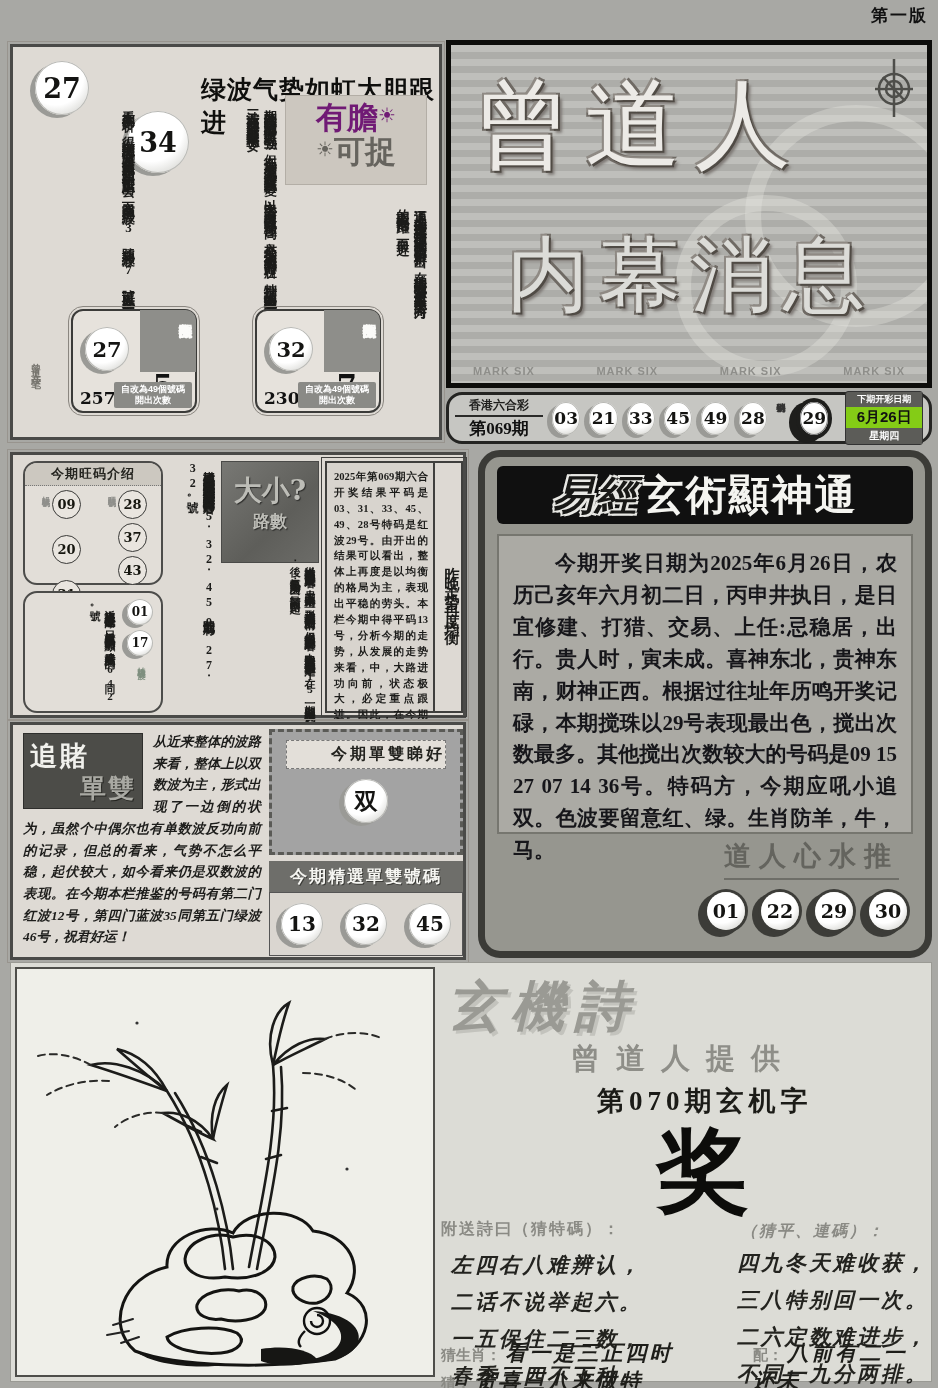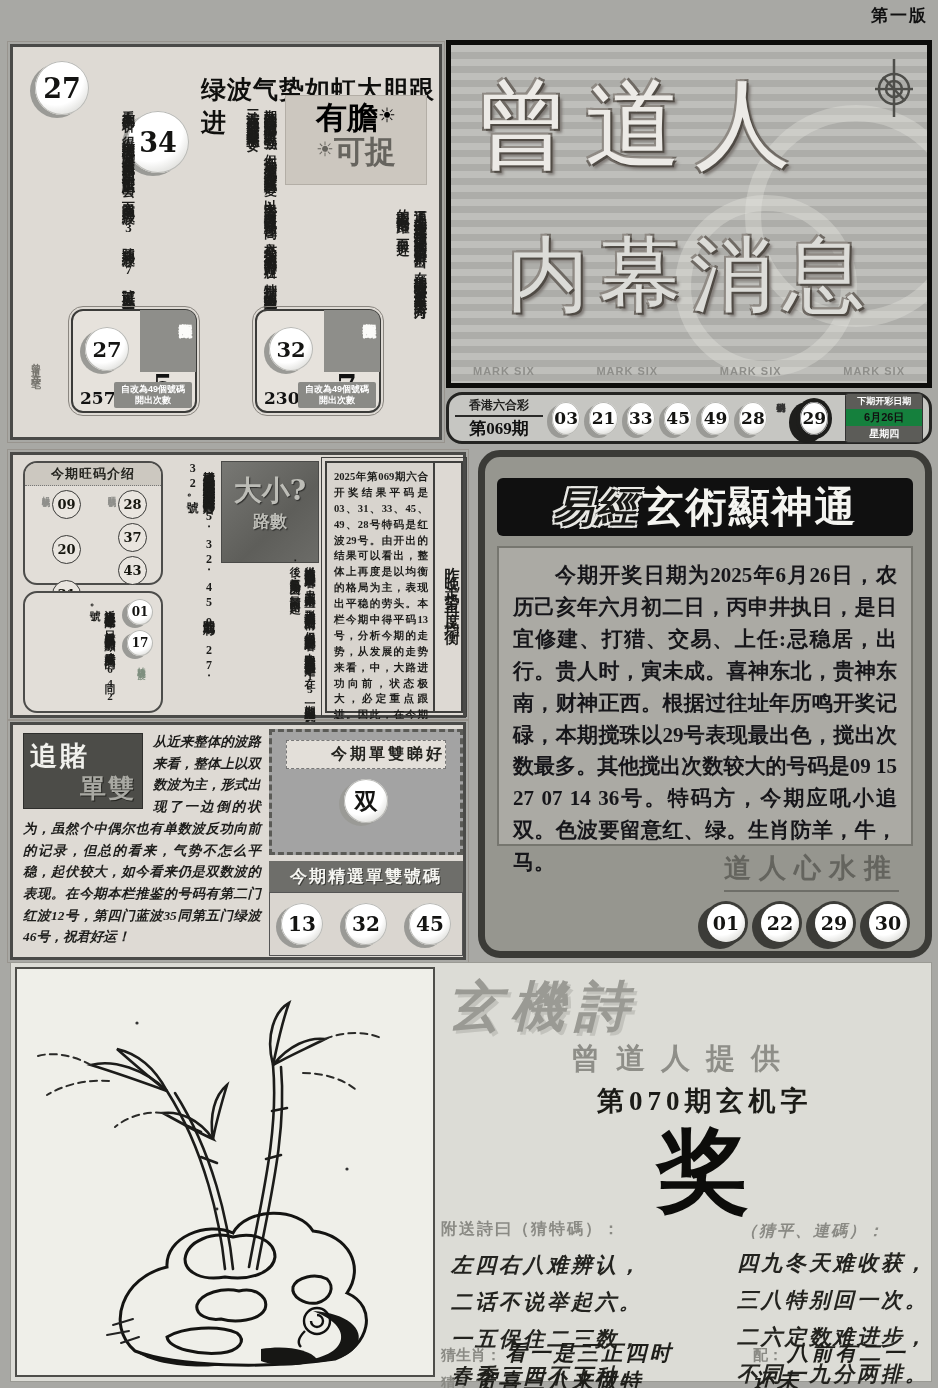--- a/index.html
+++ b/index.html
@@ -34,21 +34,21 @@
     font-family:"Liberation Serif",serif;color:#1c1c1a;font-weight:bold;
     letter-spacing:2px;line-height:1.35;
   }
   
   .flowerball{font-size:27px;}
   .gw-title{font-family:"DejaVu Serif",serif;font-weight:bold;color:#0f0f0d;font-size:25px;letter-spacing:1px;}
   .badge{
     background:#ccc7bf;border:1px solid #b3aea6;color:#5c5a54;
     font-family:"DejaVu Serif",serif;font-weight:bold;text-align:center;line-height:1.1;
   }
-  .badge .l1{font-size:31px;color:#000000;}
+  .badge .l1{font-size:31px;color:#701a75;}
   .badge .l2{font-size:31px;color:#66645e;}
   .sparkle::after{content:"☀";font-size:20px;vertical-align:6px;}
   .sparkle2::before{content:"☀";font-size:20px;vertical-align:6px;}
   .statbox{
     position:absolute;width:122px;height:100px;background:#e6e2dc;
     border:2px solid #3b3b39;border-radius:12px;outline:1px solid #8a8680;outline-offset:2px;
   }
   .sb-tag{
     position:absolute;right:-1px;top:-1px;width:52px;height:56px;background:#8e8e8a;color:#fbfbf9;
     writing-mode:vertical-rl;text-orientation:upright;font-weight:bold;font-size:14px;line-height:1.25;
@@ -76,21 +76,21 @@
     padding:0 22px;color:#8e8e8a;font-size:11px;font-weight:bold;letter-spacing:1px;}
   
   .resultbar{
     position:absolute;left:446px;top:392px;width:486px;height:52px;box-sizing:border-box;
     border:3px solid #242422;border-radius:16px;background:#c6c6c2;
     display:flex;align-items:center;padding:0 6px;gap:9px;
   }
   .res-ball{width:33px;height:33px;font-size:17px;}
   .nextbox{width:88px;border:1px solid #333;border-radius:3px;overflow:hidden;font-weight:bold;text-align:center;}
   .nextbox .nb1{background:#5c5c58;color:#fff;font-size:9px;padding:1px 0;}
-  .nextbox .nb2{background:#15803d;color:#111;font-size:11px;padding:1px 0;text-align:center;}
+  .nextbox .nb2{background:#84cc16;color:#111;font-size:15px;padding:1px 0;text-align:center;}
   .nextbox .nb3{background:#5c5c58;color:#fff;font-size:10px;padding:1px 0;}
   
   .roundbox{position:absolute;border:2px solid #4c4c4a;border-radius:14px;background:#e2ded8;box-sizing:border-box;}
   .hot-head{
     text-align:center;font-weight:bold;font-size:13px;color:#24241f;background:#ccc8c0;
     border-bottom:1px dotted #777;border-radius:12px 12px 0 0;padding:2px 0;letter-spacing:1px;
     font-family:"Liberation Serif",serif;
   }
   .minilabel{writing-mode:vertical-rl;text-orientation:upright;font-size:8px;color:#8f8f8b;letter-spacing:1px;font-weight:bold;}
   .imgbox{
@@ -119,21 +119,21 @@
   .oe-body{font-family:"Liberation Serif",serif;font-style:italic;font-weight:bold;font-size:13.4px;
     line-height:1.62;color:#1d1d1b;text-align:justify;}
   .pickbox{border:3px dashed #5a5a56;background:#a3a3a3;box-sizing:border-box;text-align:right;}
   .pick-title{margin:8px 14px 4px;border:1px solid #777;border-style:dashed;font-size:16px;font-weight:bold;
     letter-spacing:3px;padding:3px 0;color:#22221e;font-family:"Liberation Serif",serif;background:#e3dfd9;}
   .sel-head{background:#6e6e6a;color:#f6f6f2;font-weight:bold;font-size:17px;letter-spacing:2px;text-align:center;
     padding:4px 0;font-family:"Liberation Serif",serif;text-shadow:1px 1px 0 #3a3a36;}
   
   .yijing{
     position:absolute;left:478px;top:450px;width:454px;height:508px;box-sizing:border-box;
-    background:#96968f;border:7px solid #3b3b37;border-radius:22px;padding:21px 12px;
+    background:#96968f;border:7px solid #3b3b37;border-radius:22px;padding:9px 12px;
   }
   .yi-head{
     background:#101010;border-radius:6px;height:58px;display:flex;align-items:center;justify-content:center;gap:4px;
   }
   .yi-head .p1{
     font-family:"DejaVu Serif",serif;font-weight:bold;font-style:italic;font-size:41px;color:#181816;
     text-shadow:-2px -2px 0 #e8e8e4,2px -2px 0 #e8e8e4,-2px 2px 0 #e8e8e4,2px 2px 0 #e8e8e4;letter-spacing:2px;
   }
   .yi-head .p2{font-family:"DejaVu Serif",serif;font-weight:bold;font-size:41px;color:#f4f4f0;letter-spacing:2px;}
   .yi-body{

